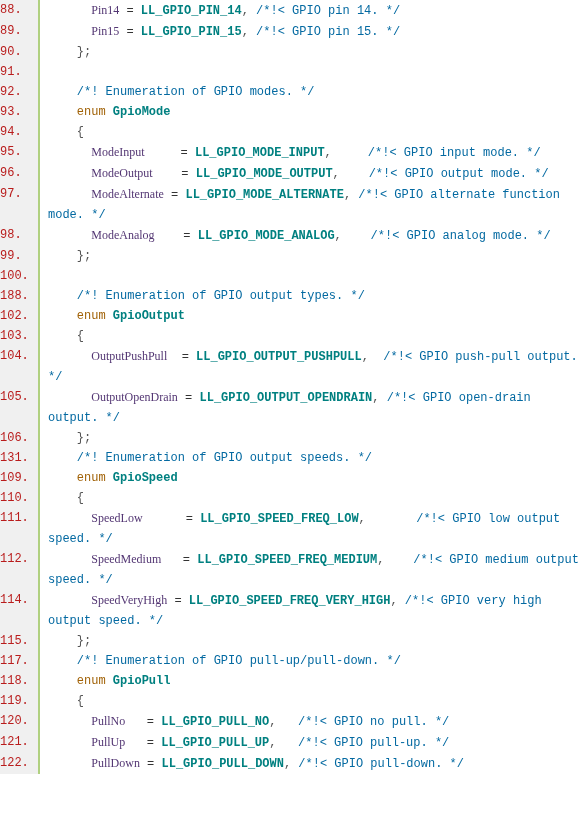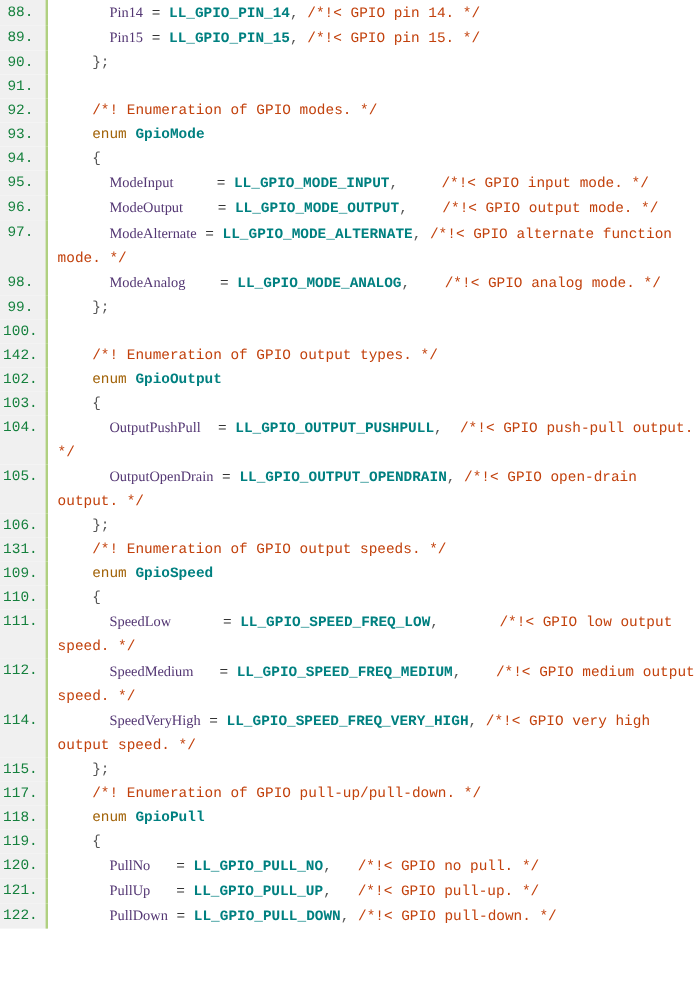--- a/index.html
+++ b/index.html
@@ -17,35 +17,35 @@
     width: 100%;
     border-collapse: collapse;
   }
   .line {
     display: table-row;
   }
   .gutter {
     display: table-cell;
     width: 34px;
     background: #f0f0f0;
-    color: #15803d;
-    text-align: center;
+    color: #b91c1c;
+    text-align: left;
     padding-right: 4px;
     border-right: 2px solid #b0d080;
     vertical-align: top;
     user-select: none;
   }
   .code {
     display: table-cell;
     padding-left: 8px;
     white-space: pre-wrap;
     word-break: break-word;
     vertical-align: top;
   }
-  .c-comment { color: #c2410c; }
+  .c-comment { color: #0369a1; }
   .c-keyword { color: #a16207; }
   .c-type    { color: #008080; font-weight: bold; }
   .c-ident   { color: #533673; font-family: Liberation Serif, serif; }
   .c-punc    { color: #555; }
 </style>
 </head>
 <body>
 
 <div class="code-area">
     <div class="line">
@@ -94,21 +94,21 @@
     </div>
     <div class="line">
       <div class="gutter">99.</div>
       <div class="code">    <span class="c-punc">};</span></div>
     </div>
     <div class="line">
       <div class="gutter">100.</div>
       <div class="code">&nbsp;</div>
     </div>
     <div class="line">
-      <div class="gutter">142.</div>
+      <div class="gutter">188.</div>
       <div class="code">    <span class="c-comment">/*! Enumeration of GPIO output types. */</span></div>
     </div>
     <div class="line">
       <div class="gutter">102.</div>
       <div class="code">    <span class="c-keyword">enum</span> <span class="c-type">GpioOutput</span></div>
     </div>
     <div class="line">
       <div class="gutter">103.</div>
       <div class="code">    <span class="c-punc">{</span></div>
     </div>

